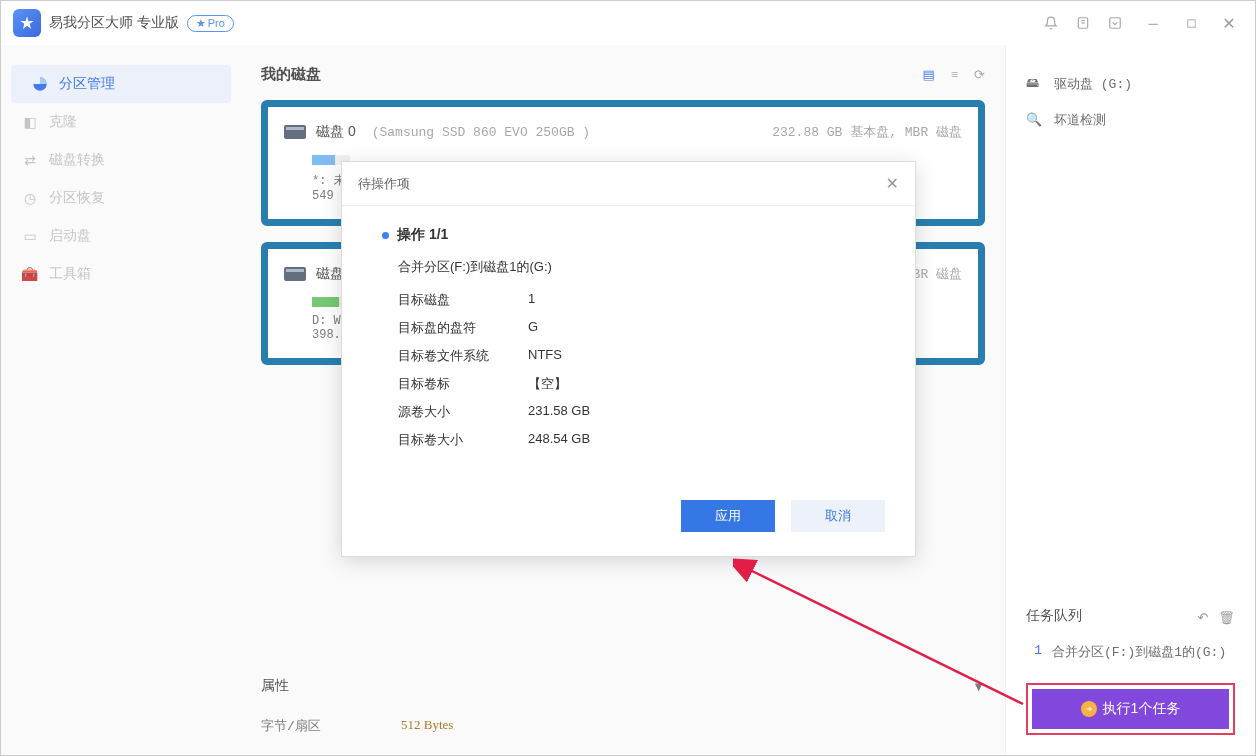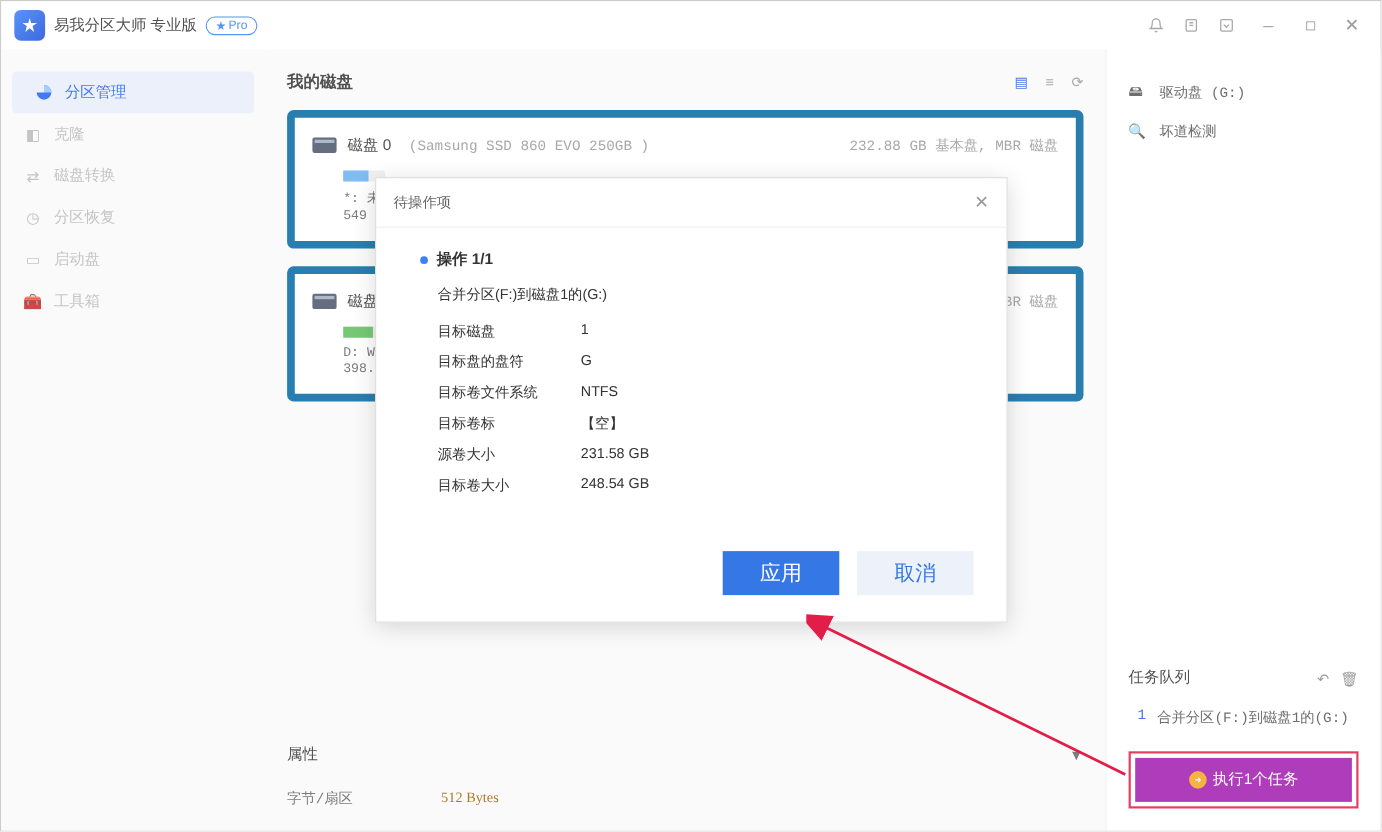--- a/index.html
+++ b/index.html
@@ -15,21 +15,21 @@
     .tb-icon { color: #888; cursor: pointer; width:16px; height:16px; display:flex; align-items:center; justify-content:center; }
     
     .app-body { flex: 1; display: flex; }
     
     .sidebar { width: 240px; background: #fafafa; display: flex; flex-direction: column; padding-top: 20px; }
     .side-item { display: flex; gap: 10px; padding: 10px 20px; color: #bbb; cursor: pointer; font-size: 14px; }
     .side-item.active { color: #2563eb; background: #e8eefb; border-radius: 4px; margin: 0 10px; }
     .side-icon { width: 18px; height: 18px; display:flex; align-items:center; justify-content:center; }
     
     .main { flex: 1; background: #fafafa; padding: 20px 20px 10px 20px; display:flex; flex-direction:column; }
-    .main-header { display: flex; align-items: center; margin-bottom: 16px; }
+    .main-header { display: flex; align-items: center; margin-bottom: 16px; font-family: Liberation Serif, serif; }
     .main-title { font-size: 15px; font-weight: bold; }
     .main-tools { margin-left: auto; display: flex; gap: 16px; }
     
     .disk-card { background: #fff; border: 7px solid #0369a1; border-radius: 6px; padding: 16px; margin-bottom: 16px; }
     .disk-header { display: flex; align-items: center; gap: 10px; }
     .disk-icon { width: 22px; height: 14px; background: #4a5568; border-radius: 2px; position:relative; }
     .disk-icon::after{content:""; position:absolute; left:2px; top:2px; width:18px; height:3px; background:#a0aec0;}
     .disk-label { font-size: 14px; }
     .disk-info { color: #999; margin-left: 6px; font-family: "Courier New", monospace; }
     .disk-meta { margin-left: auto; color: #999; font-family: "Courier New", monospace; font-size:13px;}
@@ -50,37 +50,37 @@
     .right-item { display: flex; align-items: center; gap: 10px; padding: 8px 0; color: #555; font-family: "Courier New", monospace;}
     
     .queue-section { margin-top: auto; }
     .queue-header { display: flex; align-items: flex-end; padding: 10px 0; }
     .queue-title { font-size: 14px; }
     .queue-tools { margin-left: auto; display:flex; gap:10px; color:#888;}
     .task-item { display:flex; gap:10px; padding:8px 0; font-family:"Courier New",monospace; font-size:13px; color:#555;}
     .task-num { color:#2563eb; width:16px; text-align:right;}
     
     .exec-btn-wrap { border: 2px solid #e11d48; padding: 4px; margin-top: 14px; }
-    .exec-btn { width: 100%; background: #a21caf; color: #fff; border: none; padding: 11px 0; font-size: 14px; cursor: pointer; display:flex; align-items:center; justify-content:center; gap:6px;}
+    .exec-btn { width: 100%; background: #6d28d9; color: #fff; border: none; padding: 11px 0; font-size: 14px; cursor: pointer; display:flex; align-items:center; justify-content:center; gap:6px;}
     .exec-circle { width:16px; height:16px; background:#f5a623; border-radius:50%; display:flex; align-items:center; justify-content:center;}
     
     
     .modal { position: absolute; left: 340px; top: 160px; width: 575px; background: #fff; border: 1px solid #ddd; box-shadow: 0 4px 20px rgba(0,0,0,0.15); z-index: 20; }
     .modal-header { display: flex; align-items: center; padding: 12px 16px; border-bottom: 1px solid #eee; }
     .modal-title { font-size: 13px; color: #666; }
     .modal-close { margin-left: auto; color: #999; cursor: pointer; font-size:16px;}
     .modal-body { padding: 20px 40px 30px 40px; }
     .op-title { font-weight: bold; font-size: 14px; margin-bottom: 14px; display:flex; align-items:center; gap:8px;}
     .bullet { width:7px; height:7px; background:#3b82f6; border-radius:50%; display:inline-block;}
     .op-desc { padding-left: 16px; margin-bottom: 10px; }
     .op-row { display:flex; padding: 5px 0 5px 16px; }
     .op-key { width: 130px; }
     .op-val { }
     .modal-footer { display:flex; justify-content:flex-end; gap:16px; padding: 16px 30px 24px; }
-    .btn { padding: 7px 34px; font-size: 19px; border:none; cursor:pointer; }
+    .btn { padding: 7px 34px; font-size: 13px; border:none; cursor:pointer; }
     .btn-primary { background: #3578e5; color: #fff; }
     .btn-secondary { background: #edf2fa; color: #3578e5; }
     
     
     .arrow { position: absolute; z-index: 30; pointer-events: none; }
     
   </style>
 </head>
 <body>
 

